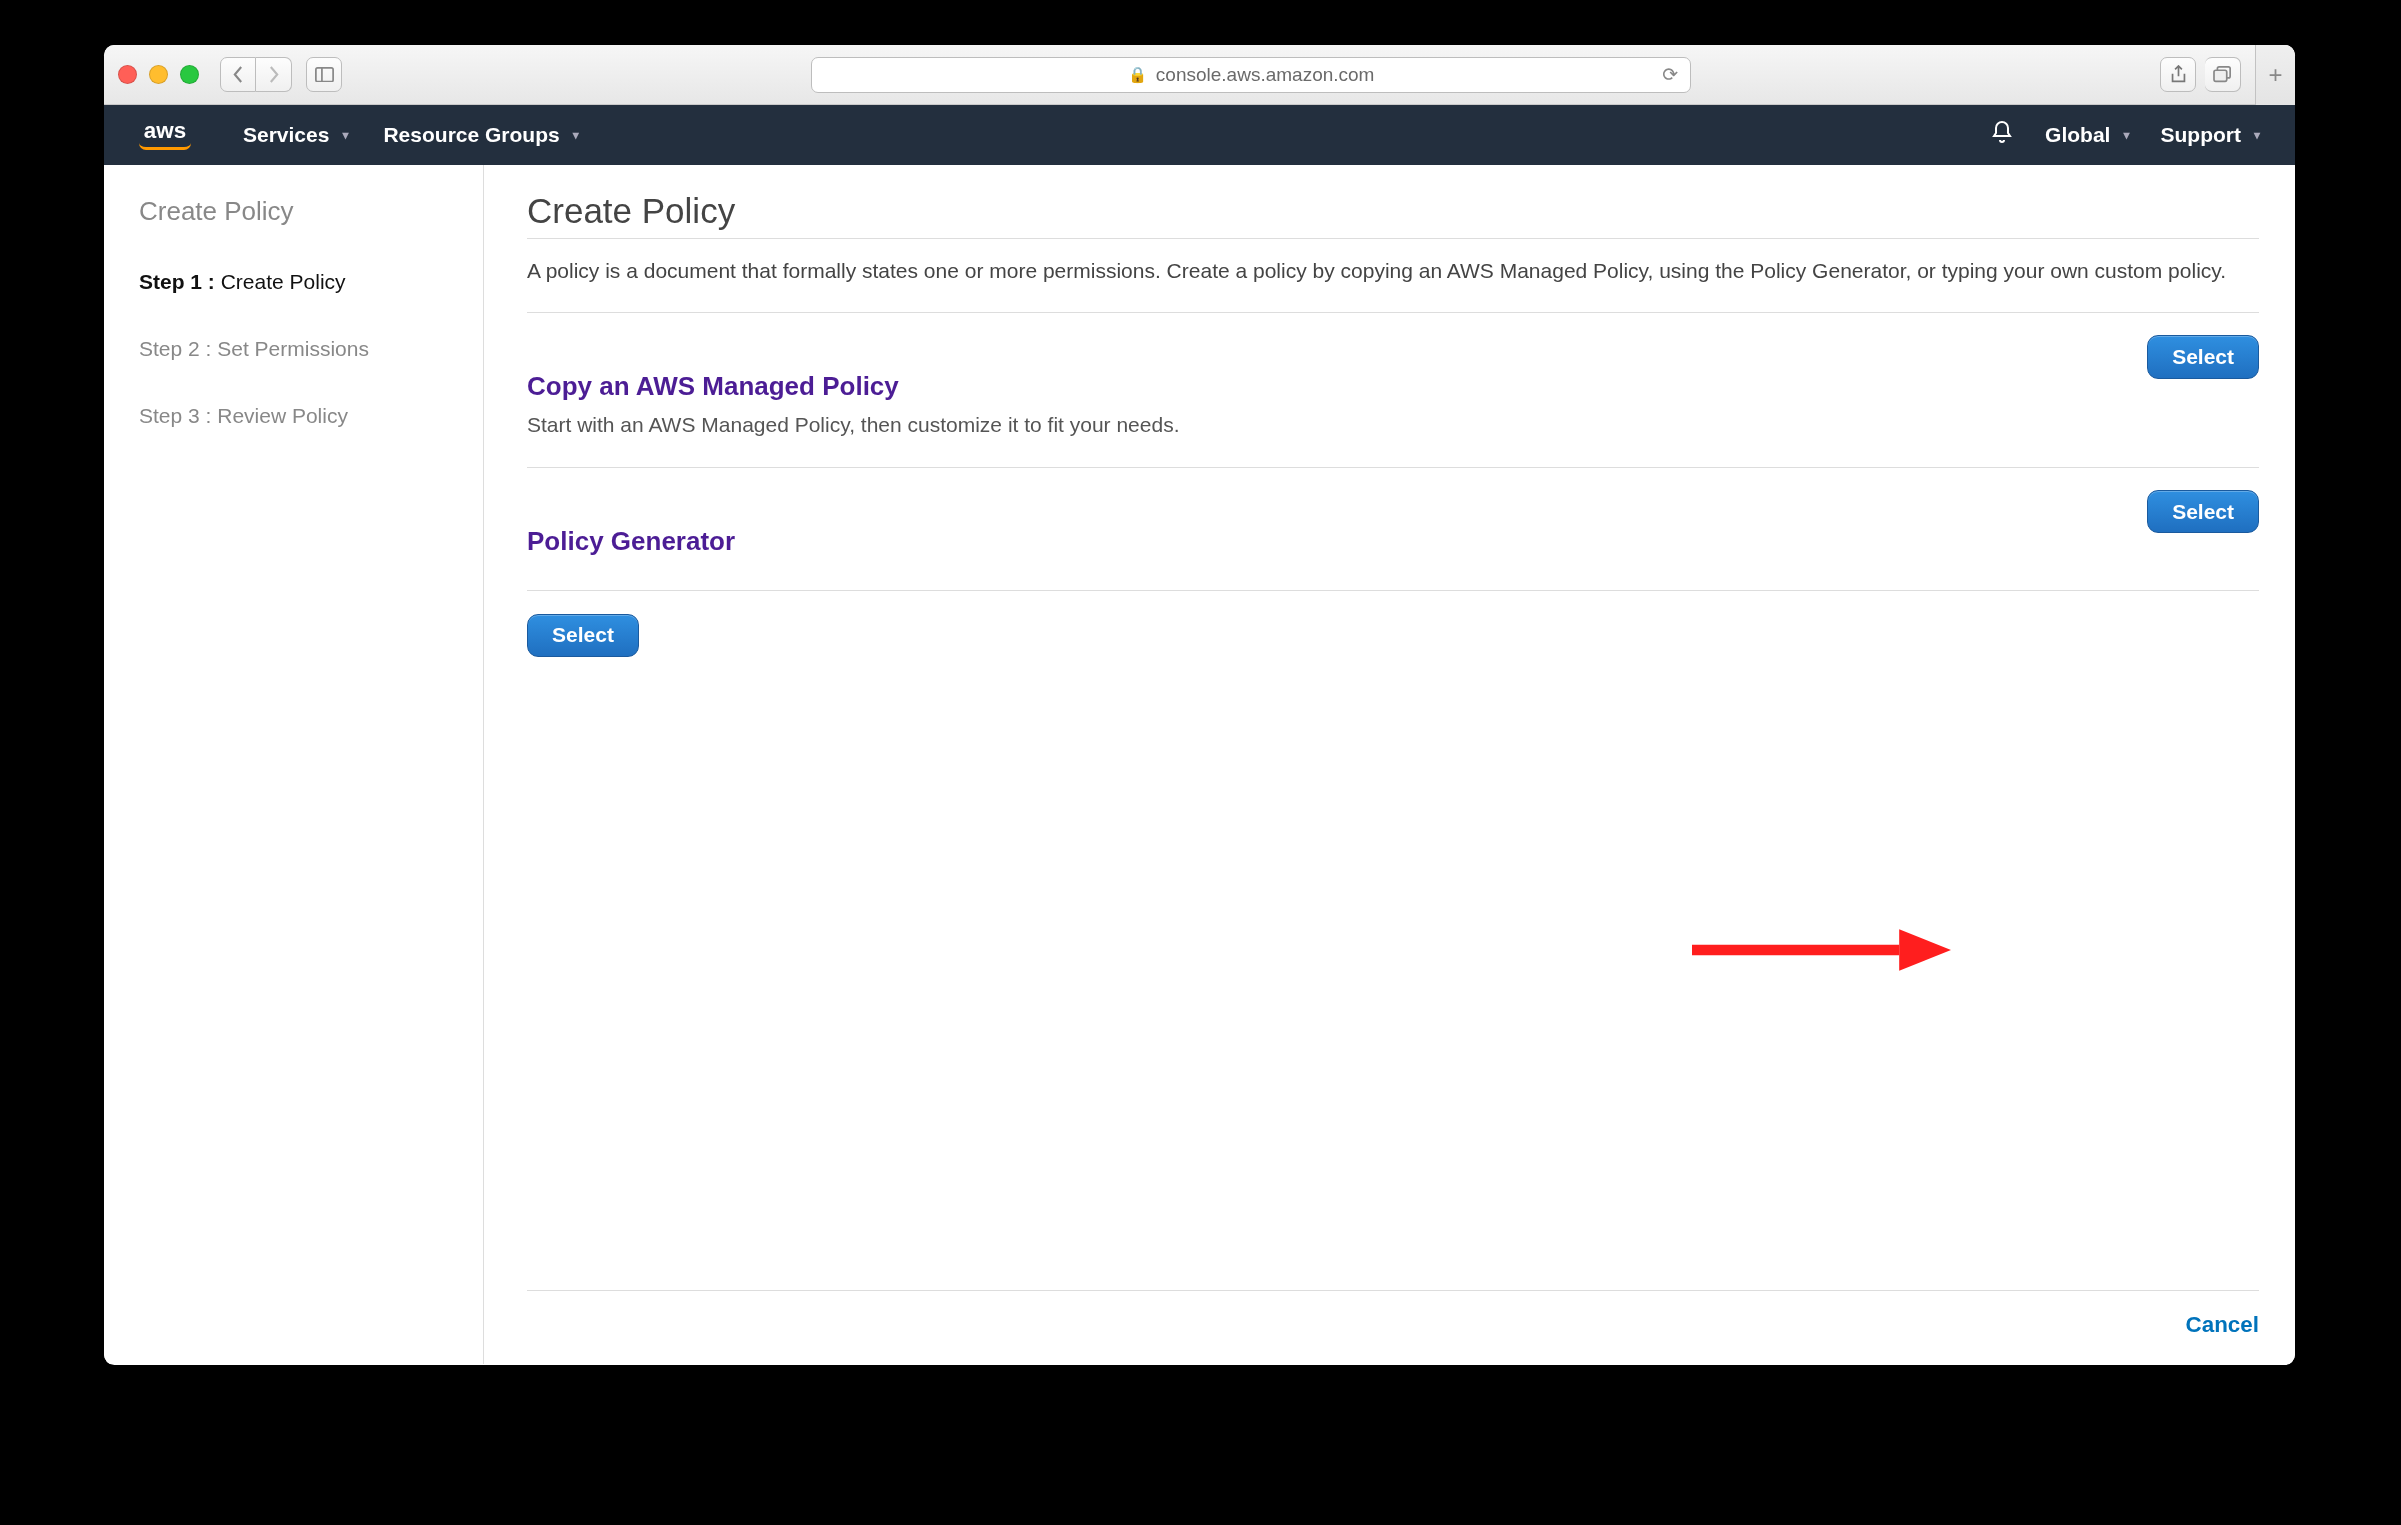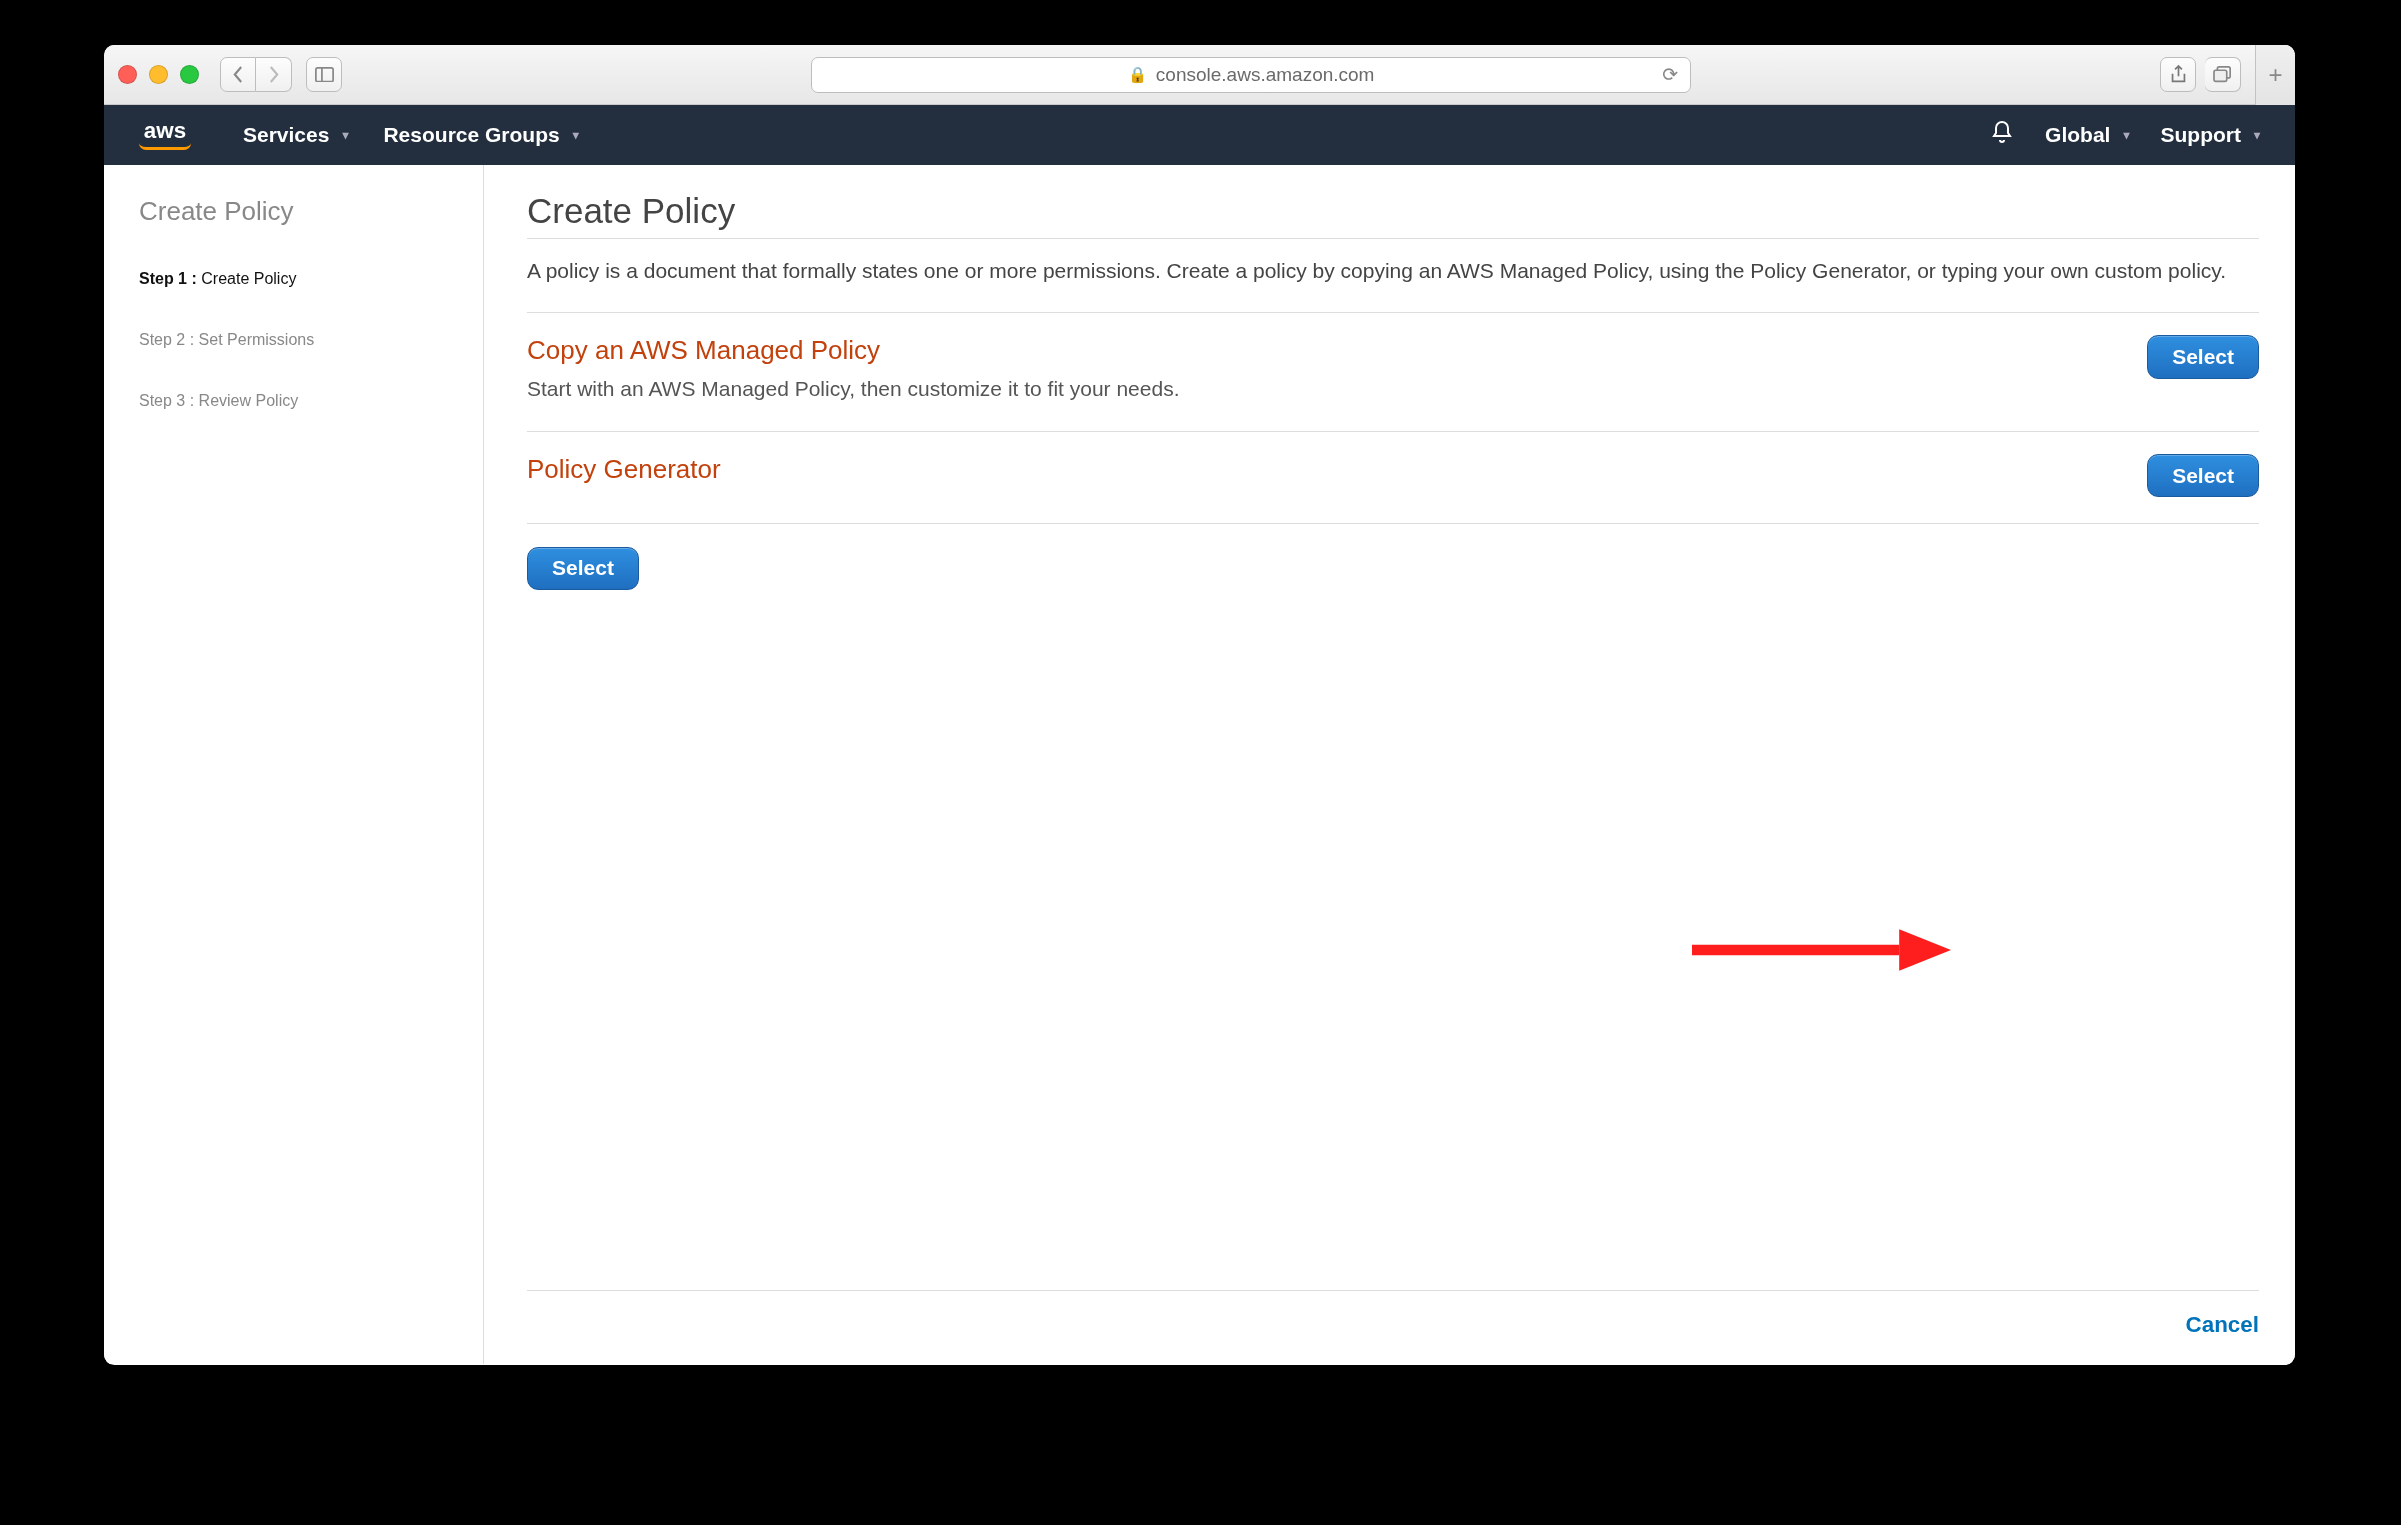--- a/index.html
+++ b/index.html
@@ -98,42 +98,42 @@
     display:flex; height:calc(100% - 121px);
     background:#fff;
   }
   .sidebar {
     width: 380px; padding:31px 35px;
     border-right:0.9px solid #ddd;
   }
   .sidebar h2 {
     font-size:26px; color:#888; font-weight:400; margin-bottom:24px;
   }
-  .step { font-size:16px; color:#888; margin-bottom:15.5px;margin-top:43px; }
+  .step { font-size:21px; color:#888; margin-bottom:15.5px;margin-top:43px; }
   .step.active { color:#111; }
   .step.active .step-prefix { font-weight:700; }
 
   .main {
     flex:1; padding:26px 36px 26px 43px; position:relative;
     display:flex; flex-direction:column;
   }
   .main h1 {
     font-size:35px; font-weight:400; color:#444; padding-bottom:7px;
     border-bottom:0.9px solid #ddd; margin-bottom:15.5px;
   }
   .intro { font-size:21px; color:#444; line-height:1.5; margin-bottom:26px; }
 
   .option-block {
     border-top:0.9px solid #ddd;
     padding:22.4px 0 26px;
     display:flex; align-items:flex-start; gap:21px;
   }
   .option-block:last-of-type{ border-bottom:0.9px solid #ddd;}
   .option-text { flex:1; padding-right:35px;}
-  .option-title { font-size:26px; color:#c2410c; font-weight:400; margin-bottom:7px;}
+  .option-title { font-size:26px; color:#4c1d95; font-weight:700; margin-bottom:7px;margin-top:36px;}
   .option-desc  { font-size:21px; color:#555; line-height:1.5;}
   .select-btn {
     background: linear-gradient(#2f8fe0,#1f6fc0);
     color:#fff; border:0.9px solid #1a5a9e;
     border-radius:11px; padding:8.6px 24px;
     font-size:21px; font-weight:700; cursor:pointer;
     box-shadow: inset 0 0.9px 0 rgba(255,255,255,.25);
   }
 
   .footer-bar {

